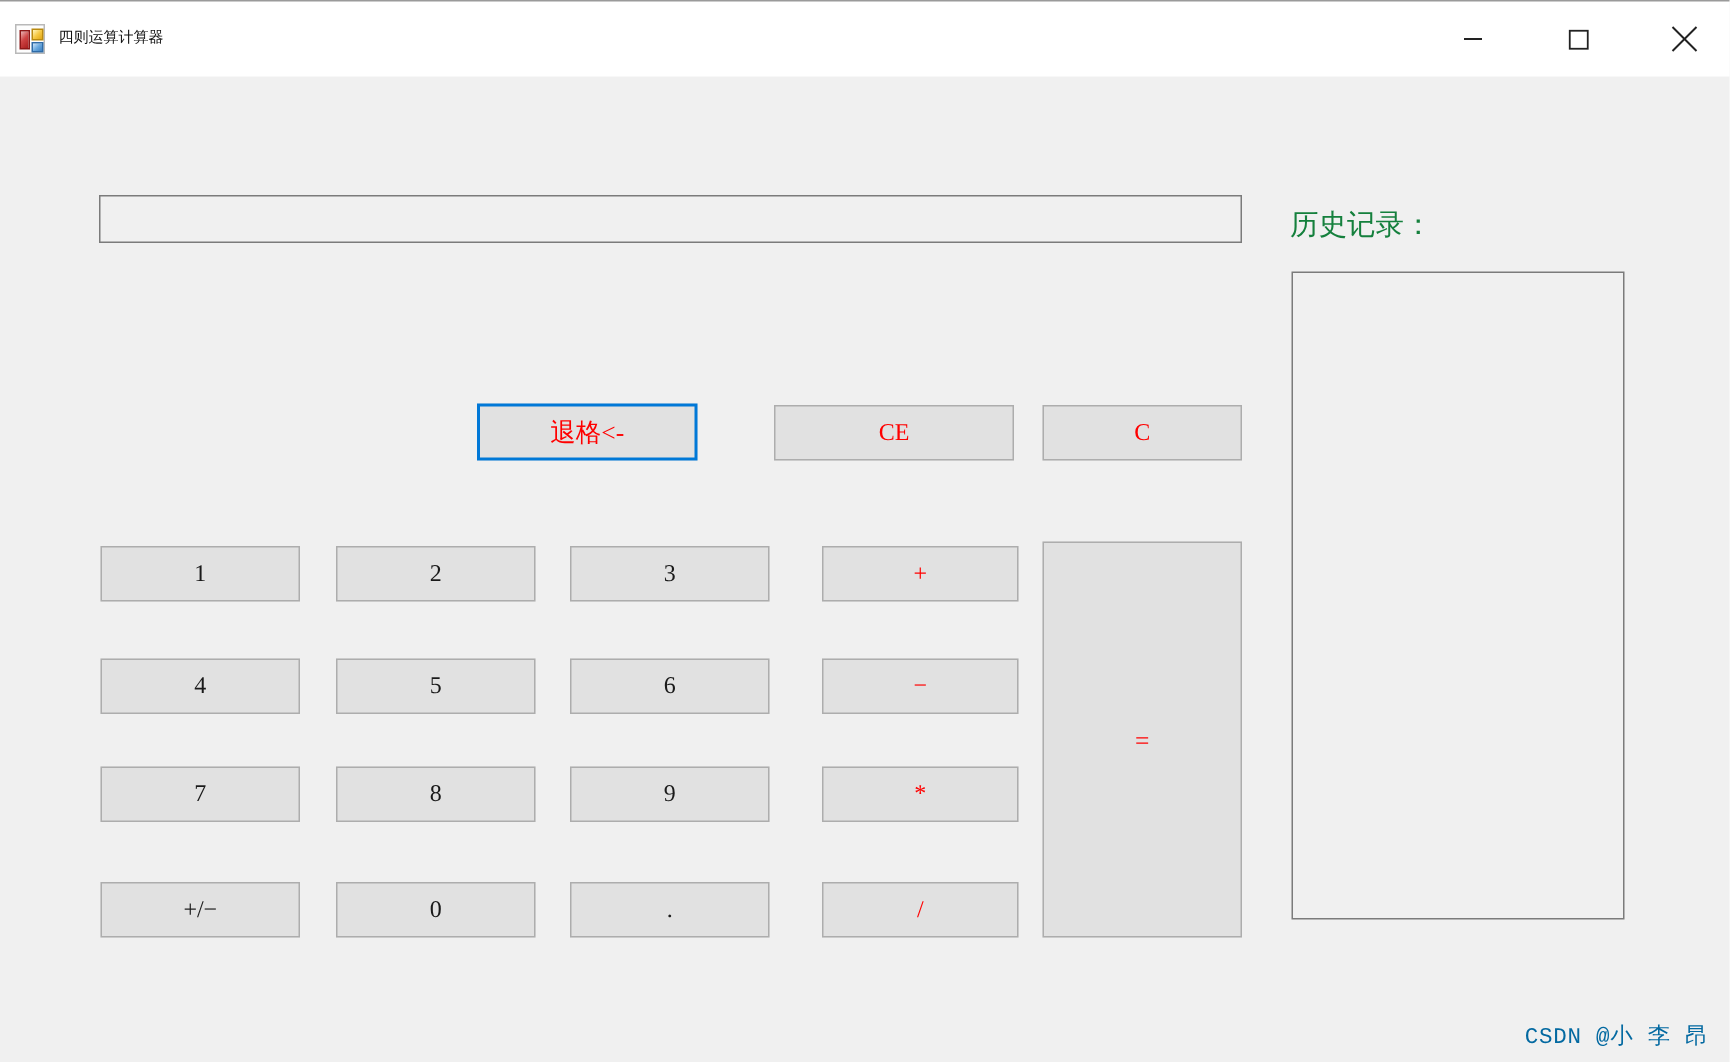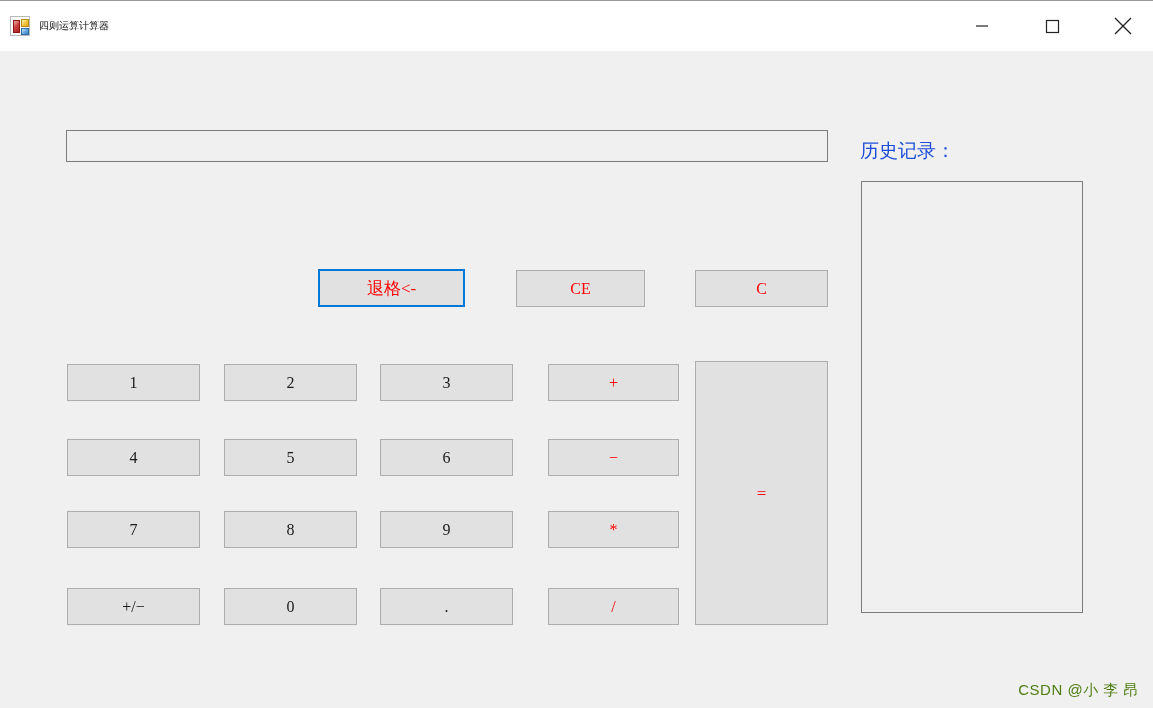--- a/index.html
+++ b/index.html
@@ -133,21 +133,21 @@
     border: 2px solid #0078d7;
     box-shadow: inset 0 0 0 1px #e1e1e1;
   }
   .calc-btn.cjk {
     font-family: Liberation Serif, serif;
     font-size: 17px;
   }
 
   
   #btn-backspace { left: 318px; top: 269px; width: 147px; height: 38px; }
-  #btn-ce        { left: 516px; top: 270px; width: 129px; height: 37px; text-align: right; }
+  #btn-ce        { left: 516px; top: 270px; width: 160px; height: 37px; text-align: right; }
   #btn-c         { left: 695px; top: 270px; width: 133px; height: 37px; }
 
   
   .k-c1 { left: 67px;  width: 133px; }
   .k-c2 { left: 224px; width: 133px; }
   .k-c3 { left: 380px; width: 133px; }
   .k-c4 { left: 548px; width: 131px; }
 
   .k-r1 { top: 364px; height: 37px; }
   .k-r2 { top: 439px; height: 37px; }
@@ -157,43 +157,43 @@
   #btn-equals {
     left: 695px; top: 361px;
     width: 133px; height: 264px;
     font-size: 17px;
   }
 
   
   #history-label {
     position: absolute;
     left: 860px; top: 139px;
-    font-family: Liberation Serif, serif;
+    font-family: Liberation Mono, monospace;
     font-size: 19px;
-    color: #1d4ed8;
+    color: #15803d;
     white-space: nowrap;
     line-height: 24px;
   }
   #history-list {
     position: absolute;
     left: 861px; top: 181px;
     width: 222px; height: 432px;
     background: #f0f0f0;
     border: 1px solid #7b7b7b;
     box-sizing: border-box;
     overflow: hidden;
   }
 
   
   #watermark {
     position: absolute;
     right: 14px; bottom: 8px;
-    font-family: Liberation Sans, sans-serif;
+    font-family: Liberation Mono, monospace;
     font-size: 15px;
-    color: #4d7c0f;
+    color: #0369a1;
     letter-spacing: 0.5px;
     white-space: nowrap;
   }
 </style>
 </head>
 <body>
 
 <div id="app-window">
 
   <div id="title-bar">

